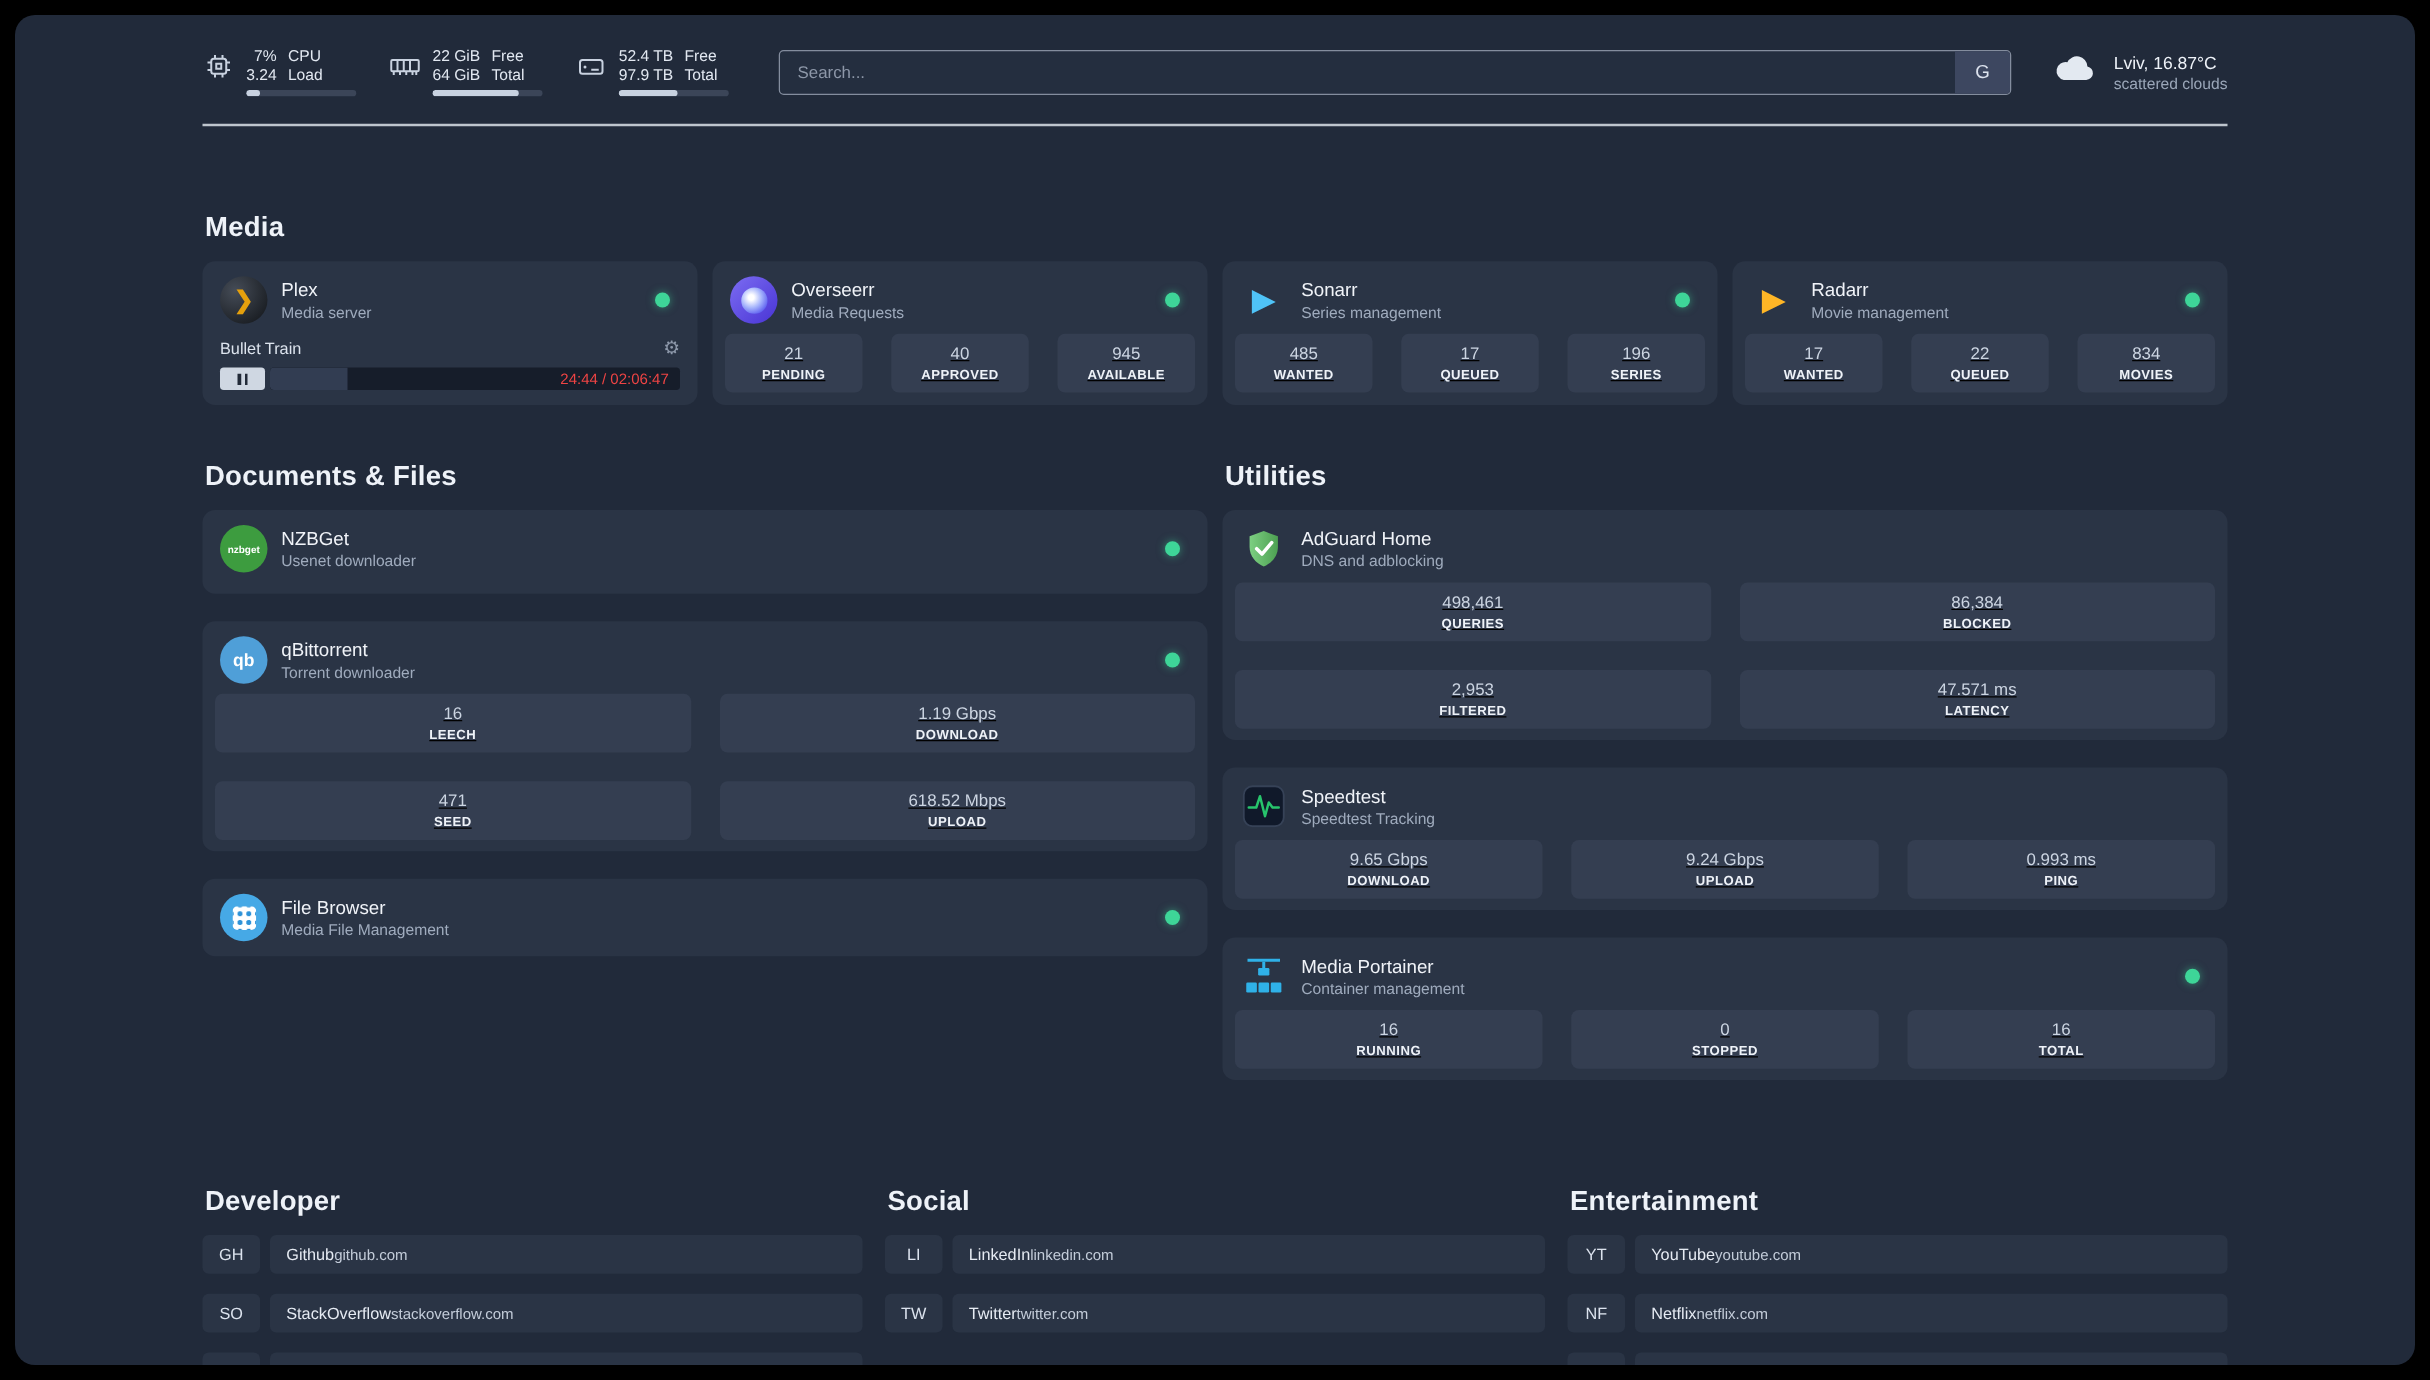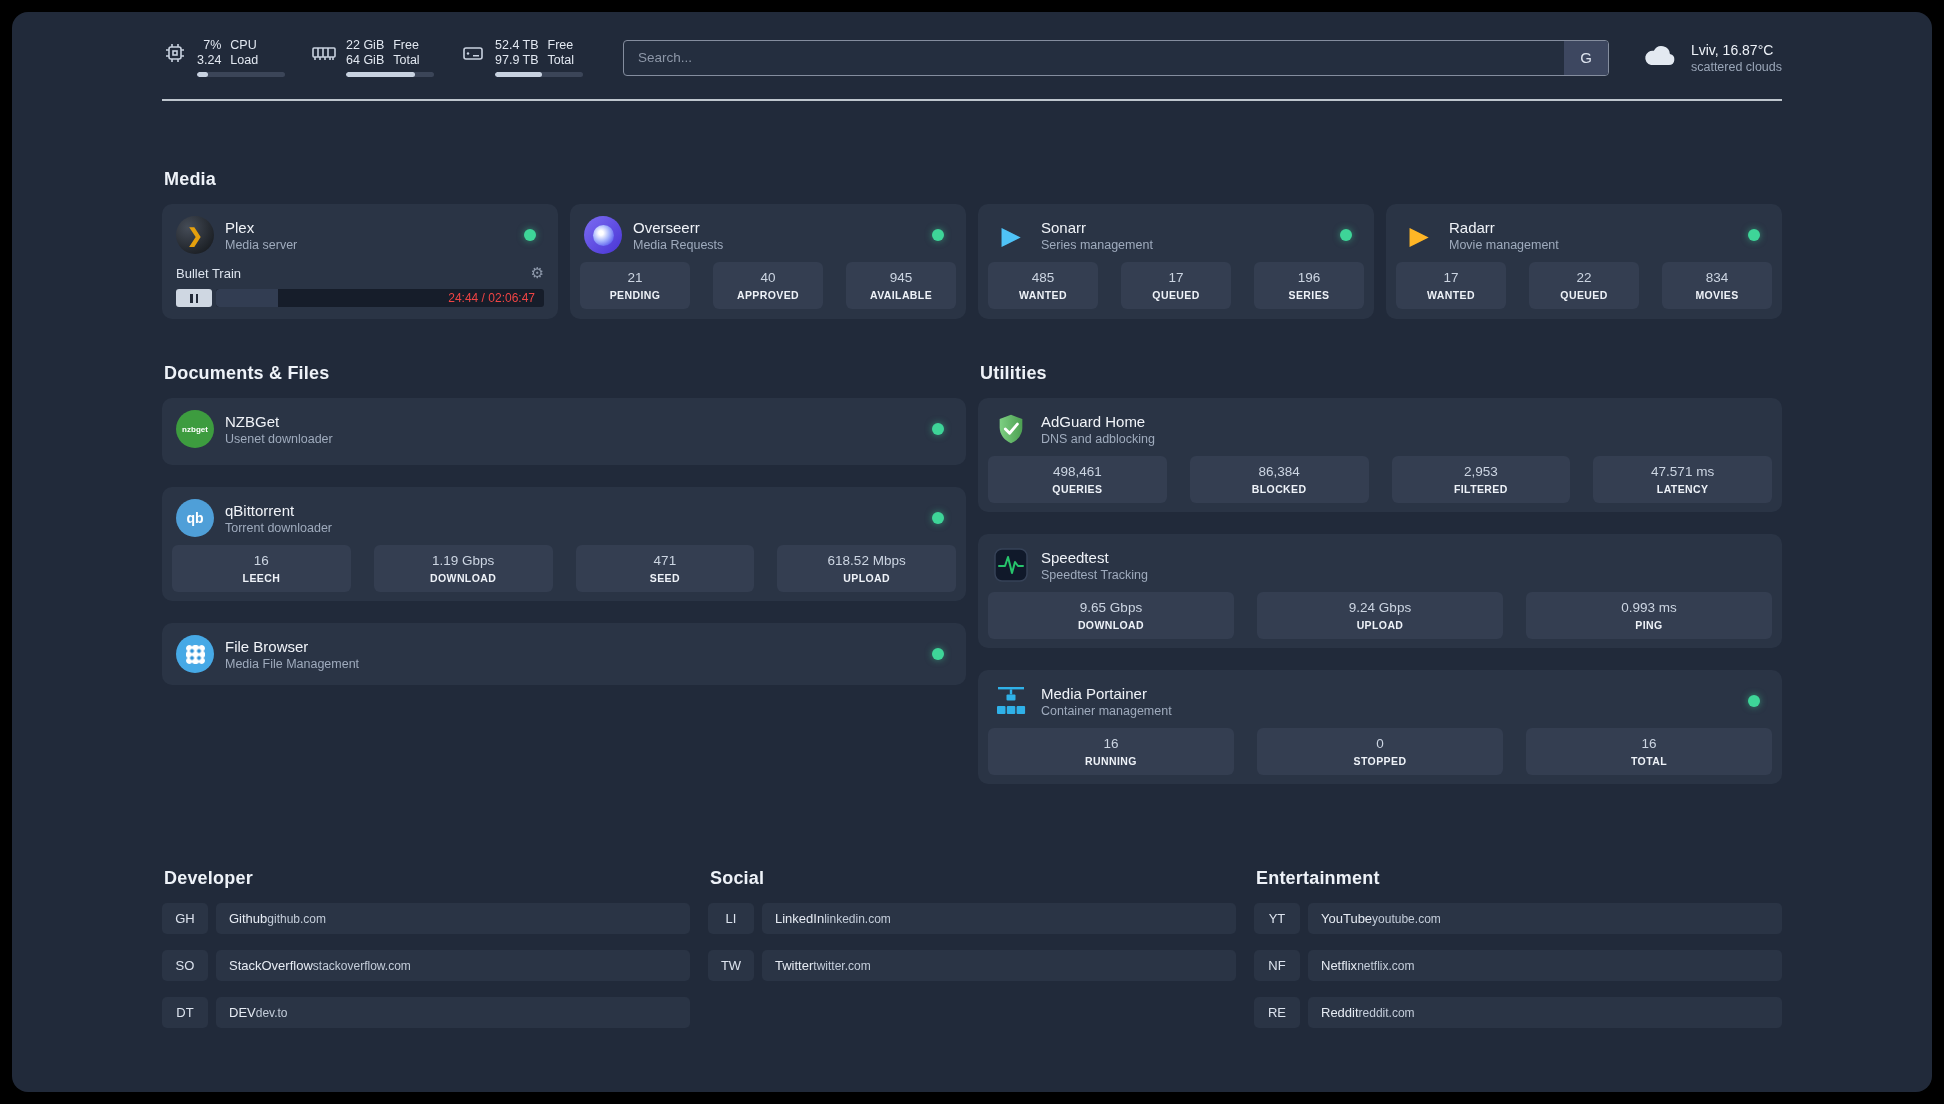--- a/index.html
+++ b/index.html
@@ -23,38 +23,38 @@
   .search input::placeholder{ color:#8d97a8; }
   .g-btn{ position:absolute; right:1px; top:1px; bottom:1px; width:44px; background:#3d4760; color:#dde3ee; border:none; border-radius:0 3px 3px 0; font-size:15px; cursor:pointer; font-family:"Liberation Sans", sans-serif; }
 
   .weather{ display:flex; align-items:center; gap:12px; }
   .w-loc{ font-size:14px; color:#eef2f8; line-height:18px; }
   .w-cond{ font-size:12.5px; color:#9aa6b8; line-height:16px; }
 
   .divider{ margin-top:22px; border-bottom:2px solid rgba(230,236,243,0.8); }
 
   
-  h2{ font-size:18px; font-weight:600; color:#eef2f8; margin:0 0 14px 2px; letter-spacing:.2px; }
+  h2{ font-size:22px; font-weight:600; color:#eef2f8; margin:0 0 14px 2px; letter-spacing:.2px; }
   .section-media{ margin-top:68px; }
   .grid4{ display:grid; grid-template-columns:repeat(4,1fr); gap:12px; }
   .cols{ display:grid; grid-template-columns:1fr 1fr; gap:12px; margin-top:44px; }
 
   
   .card{ background:#2a3445; border-radius:10px; padding:9px 10px; margin-bottom:0; cursor:pointer; }
   .col .card{ margin-bottom:22px; }
   .card-head{ display:flex; align-items:center; gap:11px; padding:3px 4px 8px; }
   .card-head.only{ padding-bottom:3px; }
   .svc-meta{ display:flex; flex-direction:column; }
   .svc-name{ font-size:15px; color:#f0f3f8; line-height:19px; }
   .svc-desc{ font-size:12.5px; color:#9fabbd; line-height:16px; }
   .dot{ width:12px; height:12px; border-radius:50%; background:#3ed598; margin-left:auto; margin-right:8px; box-shadow:0 0 7px rgba(62,213,152,.55); flex:none; }
 
-  .stats{ display:grid; gap:23px; }
+  .stats{ display:grid; gap:23px;text-decoration:underline; }
   .stats3{ grid-template-columns:repeat(3,1fr); }
-  .stats4{ grid-template-columns:repeat(4,1fr); }
+  .stats4{ grid-template-columns:repeat(2,1fr); }
   .stat{ background:#343e51; border-radius:6px; text-align:center; padding:7px 4px 8px; }
   .stat-value{ font-size:13.5px; color:#ccd5e2; line-height:17px; }
   .stat-label{ font-size:10.5px; font-weight:700; color:#eef2f8; letter-spacing:.4px; margin-top:3px; }
 
   
   .svc-icon{ width:38px; height:38px; flex:none; display:flex; align-items:center; justify-content:center; border-radius:50%; }
   .icon-plex{ background:radial-gradient(circle at 32% 30%, #454c57, #101317); color:#e5a00d; font-size:19px; font-weight:700; }
   .icon-overseerr{ background:linear-gradient(135deg,#7c6cf2,#4834d4); }
   .ov-swirl{ width:21px; height:21px; border-radius:50%; background:radial-gradient(circle at 38% 38%, #ffffff 12%, #a5b4fc 45%, #6366f1 75%); }
   .icon-sonarr{ color:#4fc3f7; font-size:25px; background:transparent; }

